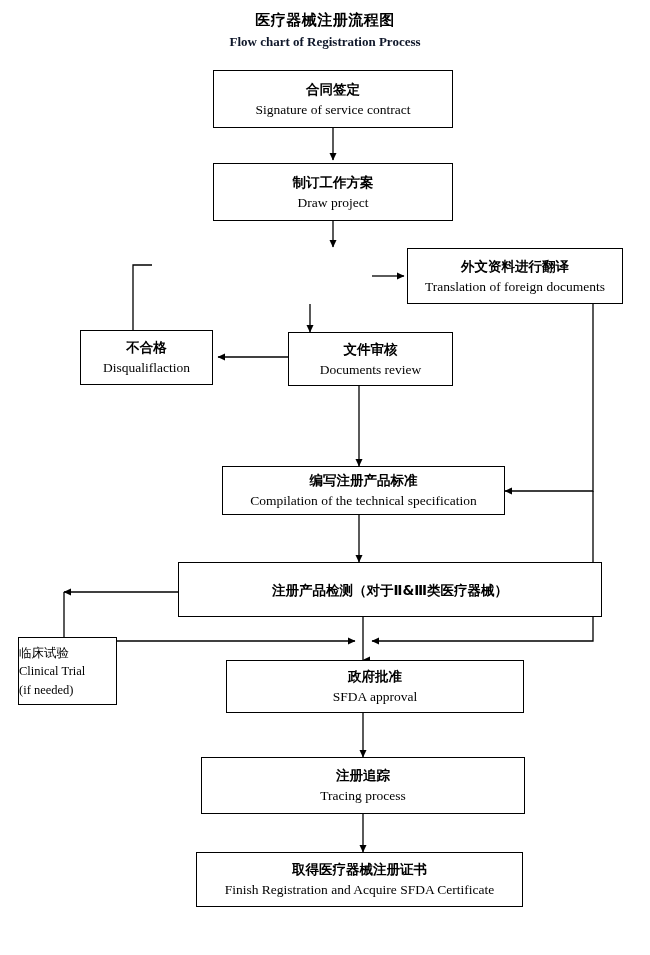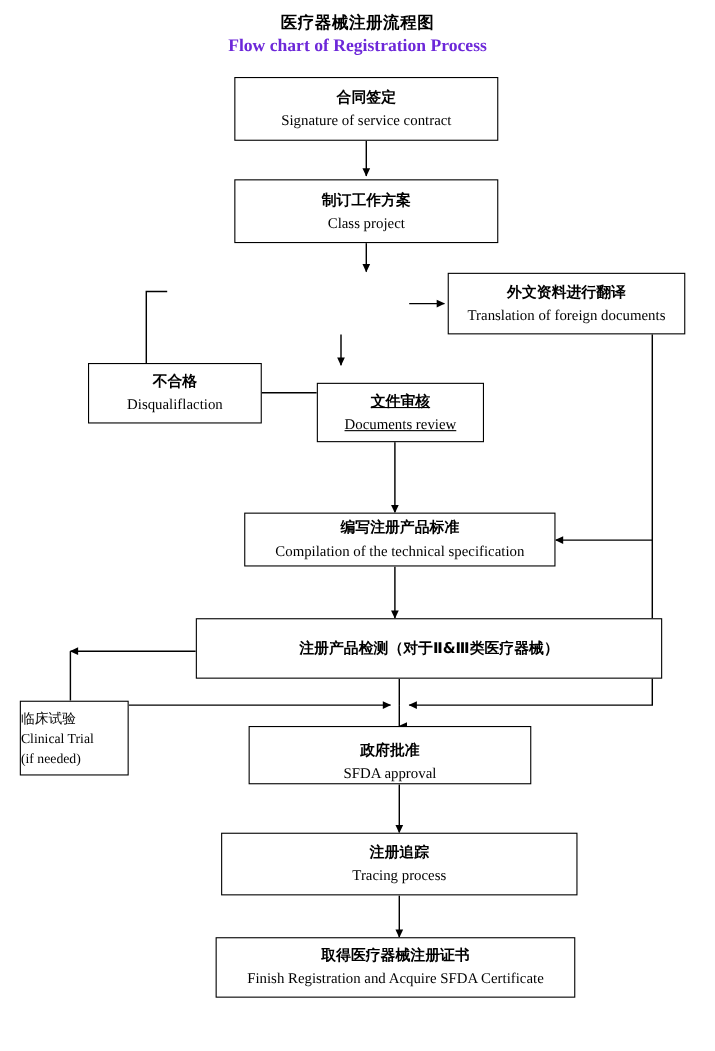--- a/index.html
+++ b/index.html
@@ -34,22 +34,22 @@
     font-family: "DejaVu Sans", "Liberation Sans", sans-serif;
     font-weight: bold;
     font-size: 15px;
     color: #000;
     letter-spacing: 0.5px;
     line-height: 20px;
   }
   .title-en {
     font-family: "Liberation Serif", "DejaVu Serif", serif;
     font-weight: bold;
-    font-size: 16px;
-    color: #6d28d9;
+    font-size: 13px;
+    color: #0f172a;
     line-height: 20px;
     margin-top: 2px;
   }
   .node {
     position: absolute;
     box-sizing: border-box;
     border: 1.3px solid #000;
     background: #ffffff;
     display: flex;
     flex-direction: column;
@@ -147,55 +147,55 @@
     </g>
   </svg>
 
   <div class="node" style="left:213px; top:70px; width:240px; height:58px;">
     <div class="cn">合同签定</div>
     <div class="en">Signature of service contract</div>
   </div>
 
   <div class="node" style="left:213px; top:163px; width:240px; height:58px;">
     <div class="cn">制订工作方案</div>
-    <div class="en">Class project</div>
+    <div class="en">Draw project</div>
   </div>
 
 
   <div class="node" style="left:407px; top:248px; width:216px; height:56px;">
     <div class="cn">外文资料进行翻译</div>
     <div class="en">Translation of foreign documents</div>
   </div>
 
-  <div class="node" style="left:80px; top:330px; width:158px; height:55px;">
+  <div class="node" style="left:80px; top:330px; width:133px; height:55px;">
     <div class="cn">不合格</div>
     <div class="en">Disqualiflaction</div>
   </div>
 
-  <div class="node" style="left:288px; top:348px; width:152px; height:54px;text-decoration:underline;">
+  <div class="node" style="left:288px; top:332px; width:165px; height:54px;">
     <div class="cn">文件审核</div>
     <div class="en">Documents review</div>
   </div>
 
   <div class="node" style="left:222px; top:466px; width:283px; height:49px;">
     <div class="cn">编写注册产品标准</div>
     <div class="en">Compilation of the technical specification</div>
   </div>
 
   <div class="node" style="left:178px; top:562px; width:424px; height:55px;">
     <div class="cn roman">注册产品检测（对于Ⅱ&amp;Ⅲ类医疗器械）</div>
   </div>
 
   <div class="node left-align" style="left:18px; top:637px; width:99px; height:68px;">
     <div class="cn">临床试验</div>
     <div class="en">Clinical Trial</div>
     <div class="en">(if needed)</div>
   </div>
 
-  <div class="node" style="left:226px; top:660px; width:257px; height:53px;justify-content:flex-end;">
+  <div class="node" style="left:226px; top:660px; width:298px; height:53px;">
     <div class="cn">政府批准</div>
     <div class="en">SFDA approval</div>
   </div>
 
   <div class="node" style="left:201px; top:757px; width:324px; height:57px;">
     <div class="cn">注册追踪</div>
     <div class="en">Tracing process</div>
   </div>
 
   <div class="node" style="left:196px; top:852px; width:327px; height:55px;">

